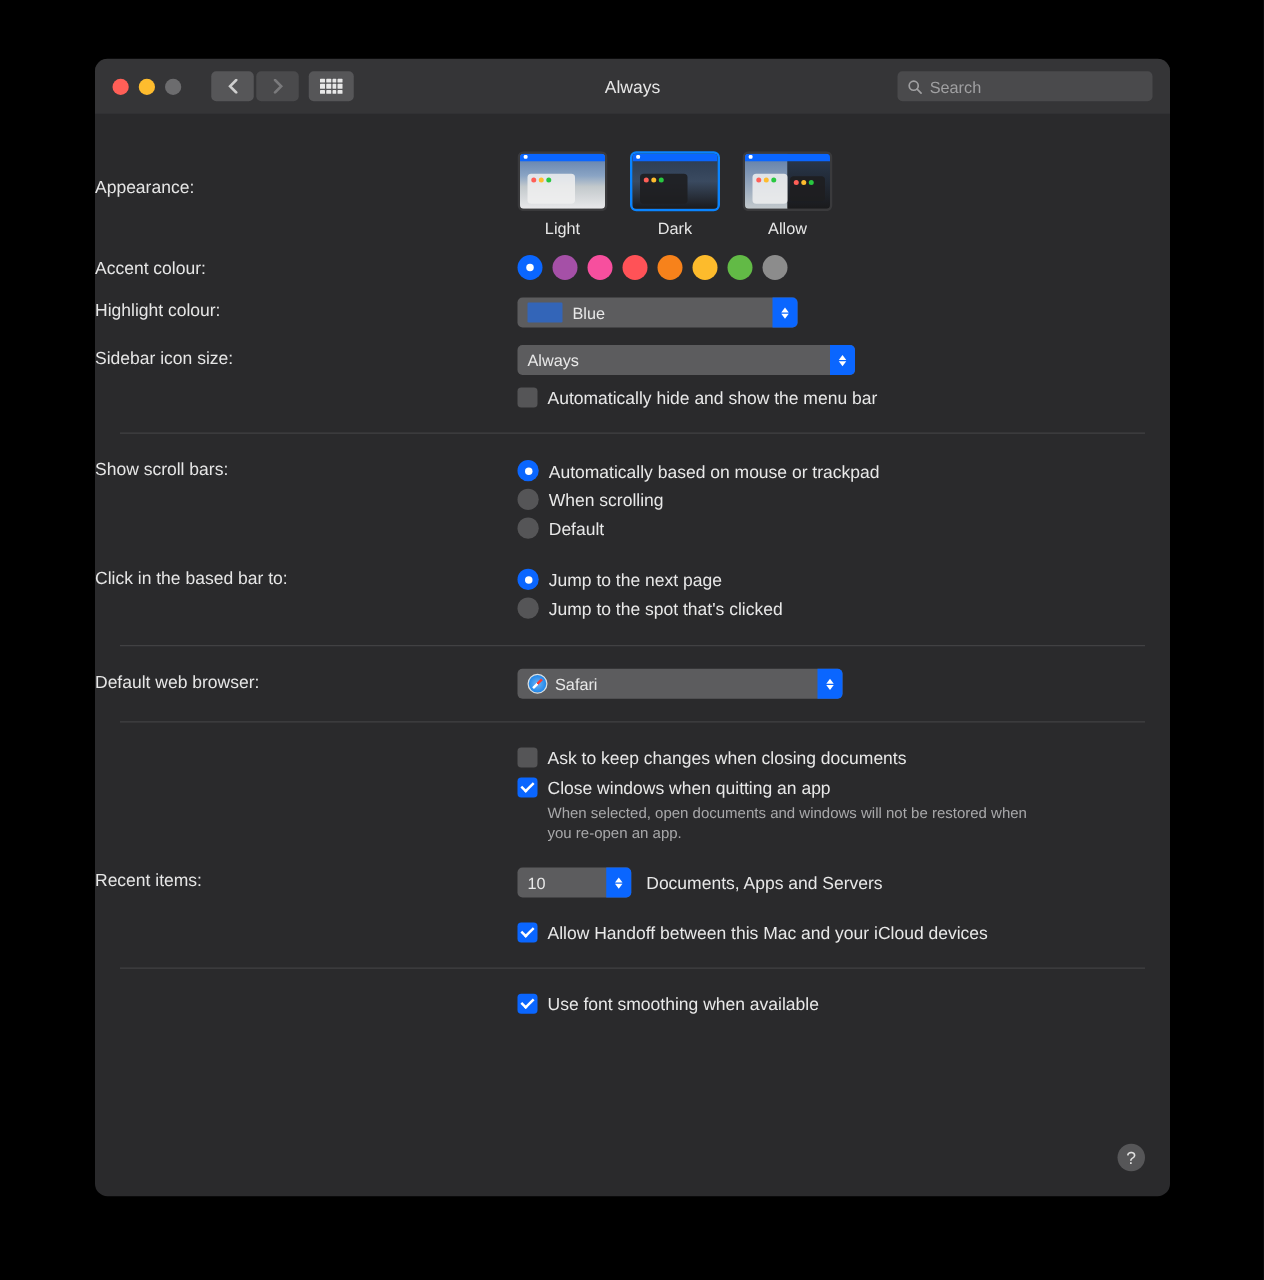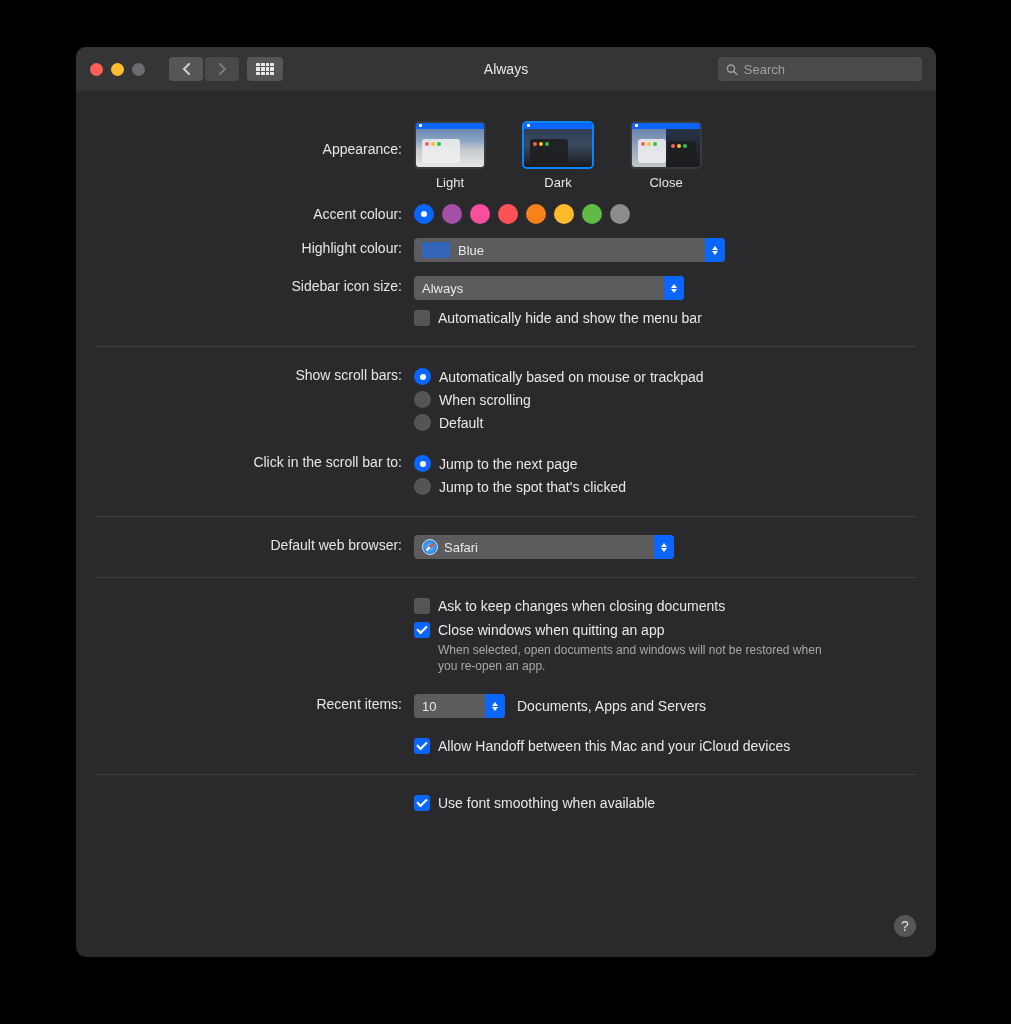--- a/index.html
+++ b/index.html
@@ -80,28 +80,28 @@
   }
   .search-box input::placeholder { color: #a0a0a2; }
   .content { padding: 26px 0 10px 0; }
   .row {
     display: flex;
     align-items: flex-start;
     padding: 4px 0;
   }
   .label-col {
     width: 338px;
-    text-align: right;
+    text-align: left;
     padding-right: 12px;
     padding-top: 2px;
     color: #e6e6e6;
   }
   .ctrl-col { flex: 1; display: flex; flex-wrap: wrap; align-items: center; }
   .appearance-row .label-col { padding-top: 20px; }
-  .appearance-options { display: flex; gap: 36px; }
+  .appearance-options { display: flex; gap: 18px; }
   .app-opt { display: flex; flex-direction: column; align-items: center; gap: 6px; cursor: pointer; }
   .thumb {
     width: 72px; height: 48px;
     border-radius: 5px;
     background: #3a3a3c;
     border: 2px solid transparent;
     position: relative;
     overflow: hidden;
   }
   .thumb.selected { border-color: #0a84ff; }
@@ -315,21 +315,21 @@
                   </div>
                 </div>
               <div class="win2">
                   <div class="tls">
                     <span></span>
                     <span></span>
                     <span></span>
                   </div>
                 </div>
             </div>
-            <div class="opt-label">Close</div>
+            <div class="opt-label">Allow</div>
           </div>
         </div>
       </div>
     </div>
 
     <div class="row" style="padding-top:10px">
       <div class="label-col">Accent colour:</div>
       <div class="ctrl-col">
         <div class="swatches" id="accent-swatches">
             <div class="swatch" style="background: rgb(10, 102, 255);">
@@ -342,21 +342,21 @@
             <div class="swatch" style="background: rgb(253, 187, 44);"></div>
             <div class="swatch" style="background: rgb(98, 186, 70);"></div>
             <div class="swatch" style="background: rgb(140, 140, 140);"></div>
           </div>
       </div>
     </div>
 
     <div class="row" style="padding-top:10px">
       <div class="label-col">Highlight colour:</div>
       <div class="ctrl-col">
-        <div class="select highlight" style="width:311px">
+        <div class="select highlight" style="width:224px">
           <div class="colorchip"></div>
           <span>Blue</span>
           <div class="arrows"></div>
         </div>
       </div>
     </div>
 
     <div class="row" style="padding-top:10px">
       <div class="label-col">Sidebar icon size:</div>
       <div class="ctrl-col" style="flex-direction:column; align-items:flex-start; gap:8px">
@@ -385,21 +385,21 @@
           <span>When scrolling</span>
         </div>
         <div class="radio-row">
           <div class="radio"></div>
           <span>Default</span>
         </div>
       </div>
     </div>
 
     <div class="row" style="padding-top:14px">
-      <div class="label-col">Click in the scroll bar to:</div>
+      <div class="label-col">Click in the based bar to:</div>
       <div class="ctrl-col" style="flex-direction:column; align-items:flex-start">
         <div class="radio-row">
           <div class="radio checked"></div>
           <span>Jump to the next page</span>
         </div>
         <div class="radio-row">
           <div class="radio"></div>
           <span>Jump to the spot that's clicked</span>
         </div>
       </div>

